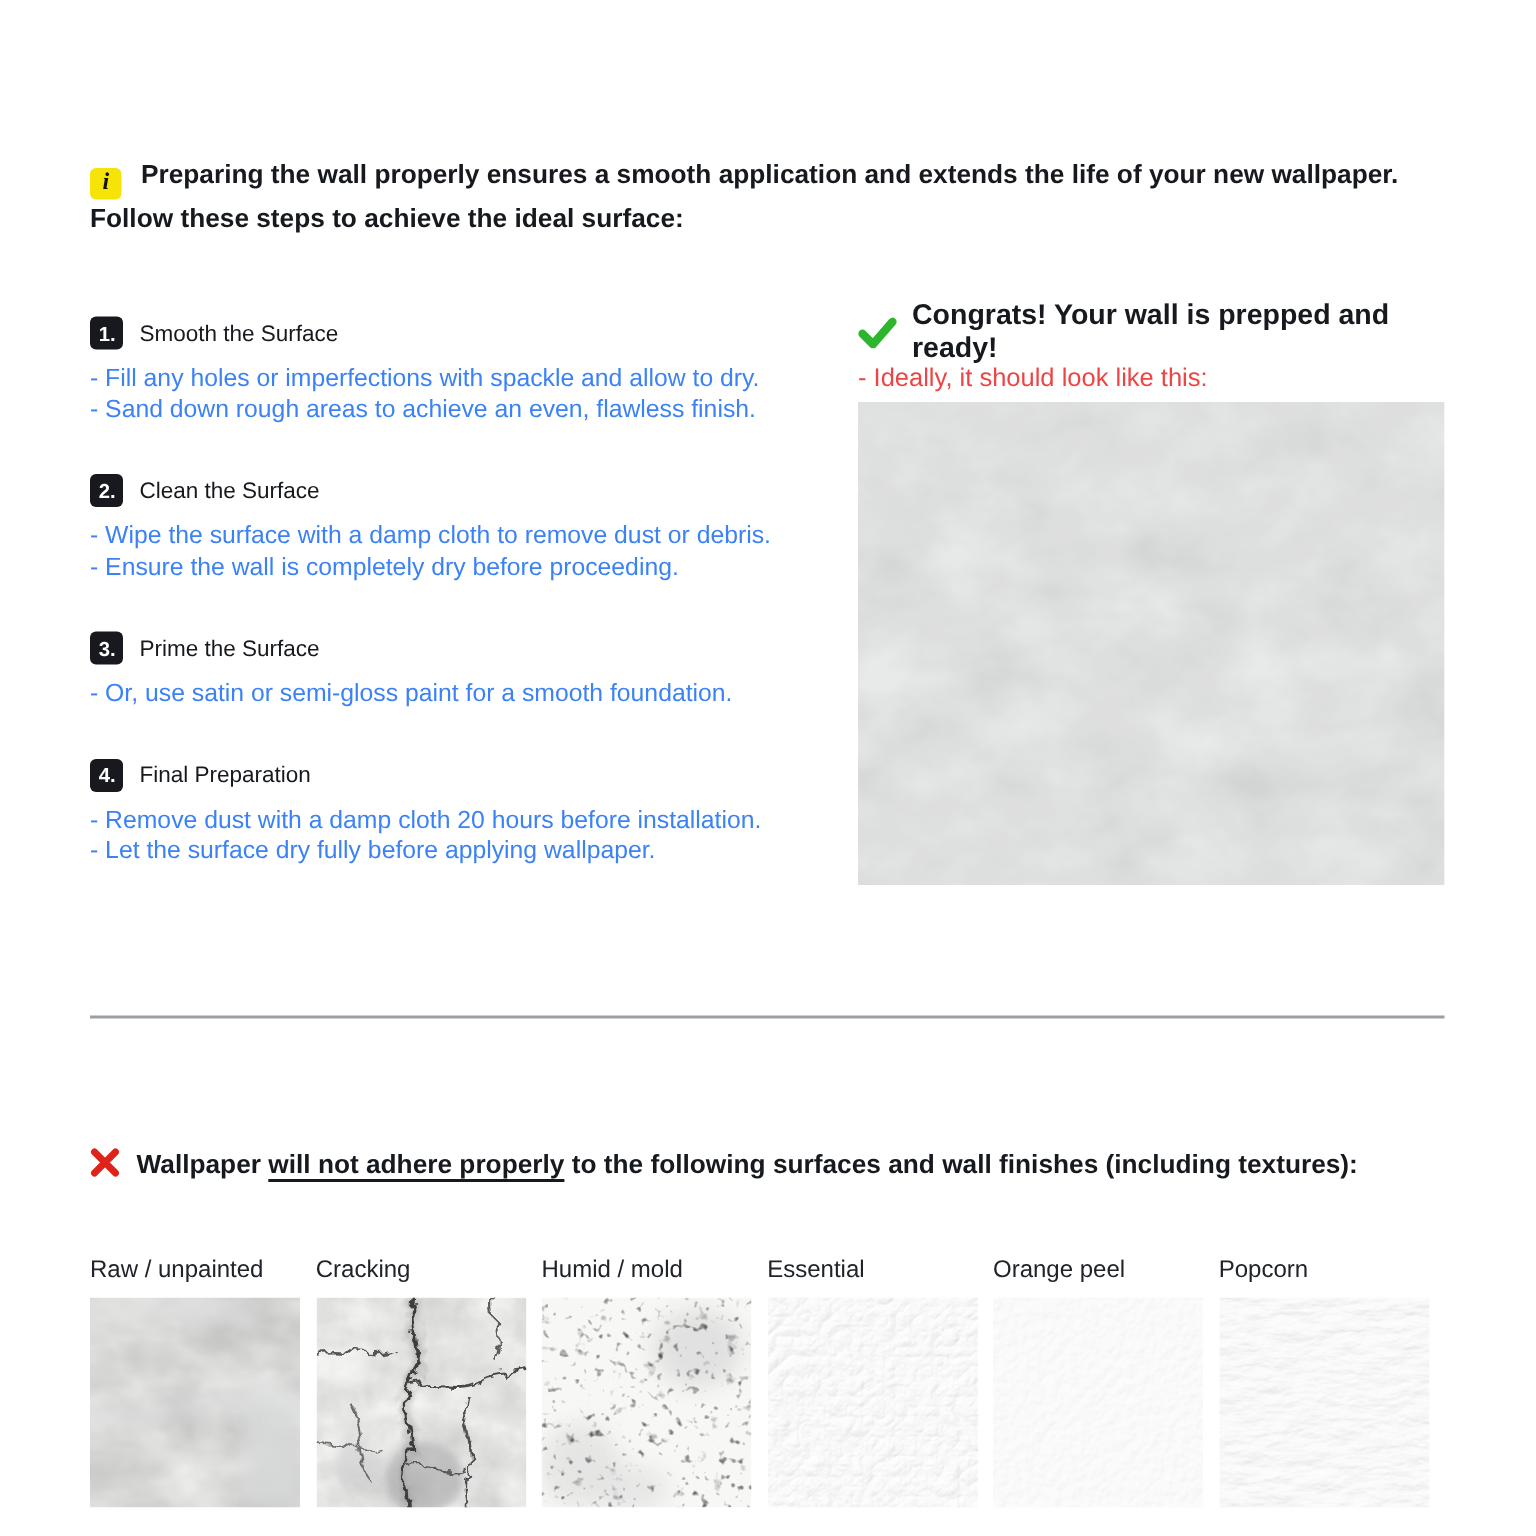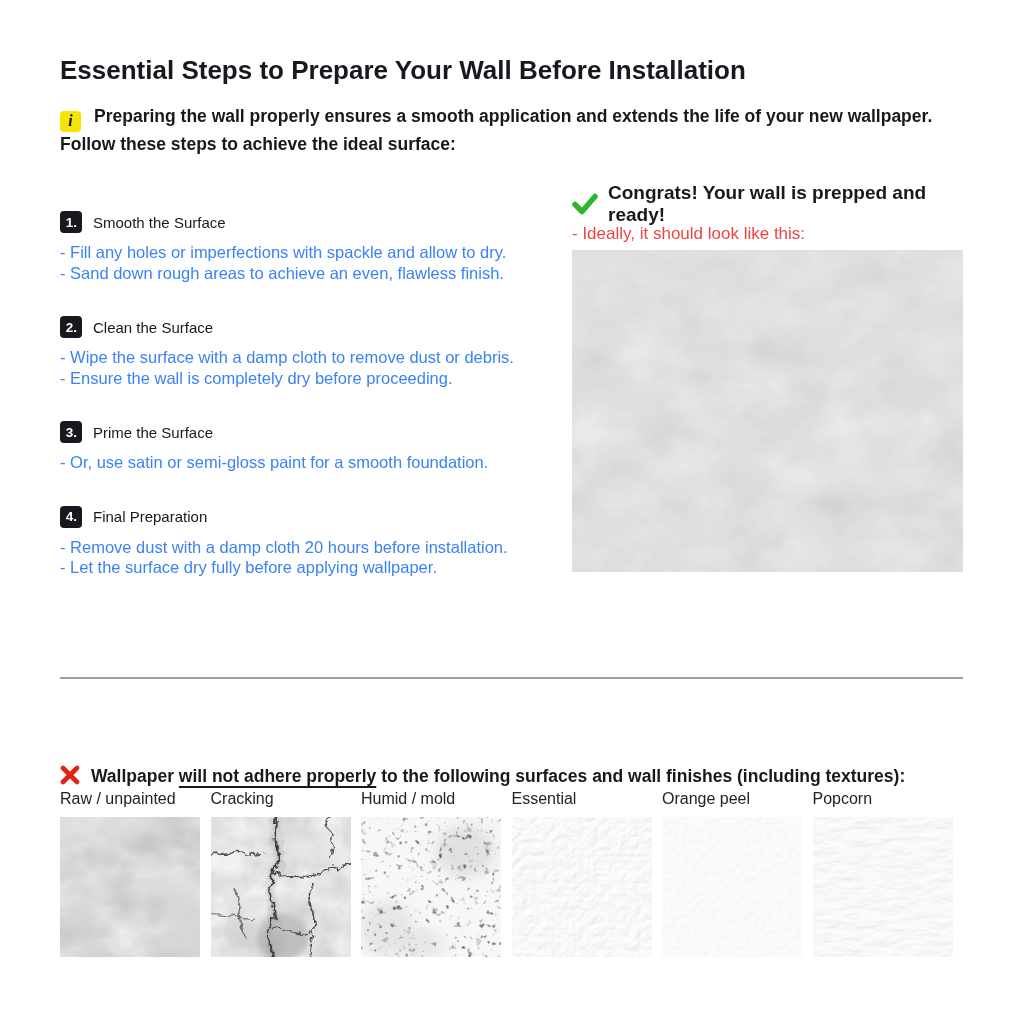--- a/index.html
+++ b/index.html
@@ -14,46 +14,45 @@
                font-size:16px; vertical-align:-4px; margin-right:13px; }
 
   .steps { position:absolute; left:60px; top:210px; width:482px; }
   .step { margin-bottom:32px; }
   .step-head { display:flex; align-items:center; gap:11px; margin-bottom:8px; height:24px; }
   .badge { width:22px; height:22px; border-radius:4px; background:#17191e; color:#ffffff; font-size:13.5px; font-weight:700;
            display:flex; align-items:center; justify-content:center; padding-left:1px; flex:0 0 22px; }
   .step-title { font-size:15px; font-weight:400; color:#16191d;text-align:right; }
   .bullet { font-size:16.5px; line-height:20.5px; color:#3b82f6; }
 
-  .result { position:absolute; left:572px; top:192px; width:391px; }
+  .result { position:absolute; left:572px; top:210px; width:391px; }
   .result-head { display:flex; align-items:center; gap:10px; margin-bottom:8px; height:24px; }
   .check-icon { flex:0 0 auto; display:block; }
   .result-title { font-size:19px; font-weight:700; color:#16191d; }
   .result-sub { font-size:17px; line-height:20.5px; color:#ef4444; margin-bottom:5px; }
   .wall-image { width:391px; height:322px; }
   .wall-image svg { display:block; width:391px; height:322px; }
 
   .divider { position:absolute; left:60px; top:677px; width:903px; height:2px; background:#9aa0a3; }
 
   .warning-line { position:absolute; left:60px; top:764px; width:912px; font-size:17.5px; font-weight:700; color:#16191d; line-height:24px; }
   .x-icon { display:inline-block; vertical-align:-3px; margin-right:11px; }
   .warning-em { text-decoration:underline; text-underline-offset:4px; text-decoration-thickness:1.5px; }
 
   .surfaces { position:absolute; left:60px; top:790px; width:903px; display:flex; justify-content:space-between; }
-  .surface { width:168px; }
+  .surface { width:168px;margin-top:48px; }
   .surface-label { font-size:16px; color:#202329; margin-bottom:9px; white-space:nowrap; font-weight:400; }
   .thumb { width:140px; height:140px; overflow:hidden; }
   .thumb svg { display:block; width:140px; height:140px; }
 </style>
 </head>
 <body>
 
 <div class="page">
 
-  <h1 class="title">Essential Steps to Prepare Your Wall Before Installation</h1>
 
   <p class="intro"><span class="info-icon">i</span><span>Preparing the wall properly ensures a smooth application and extends the life of your new wallpaper. Follow these steps to achieve the ideal surface:</span></p>
 
   <div class="steps">
 
     <div class="step">
       <div class="step-head">
         <span class="badge">1.</span>
         <span class="step-title">Smooth the Surface</span>
       </div>

